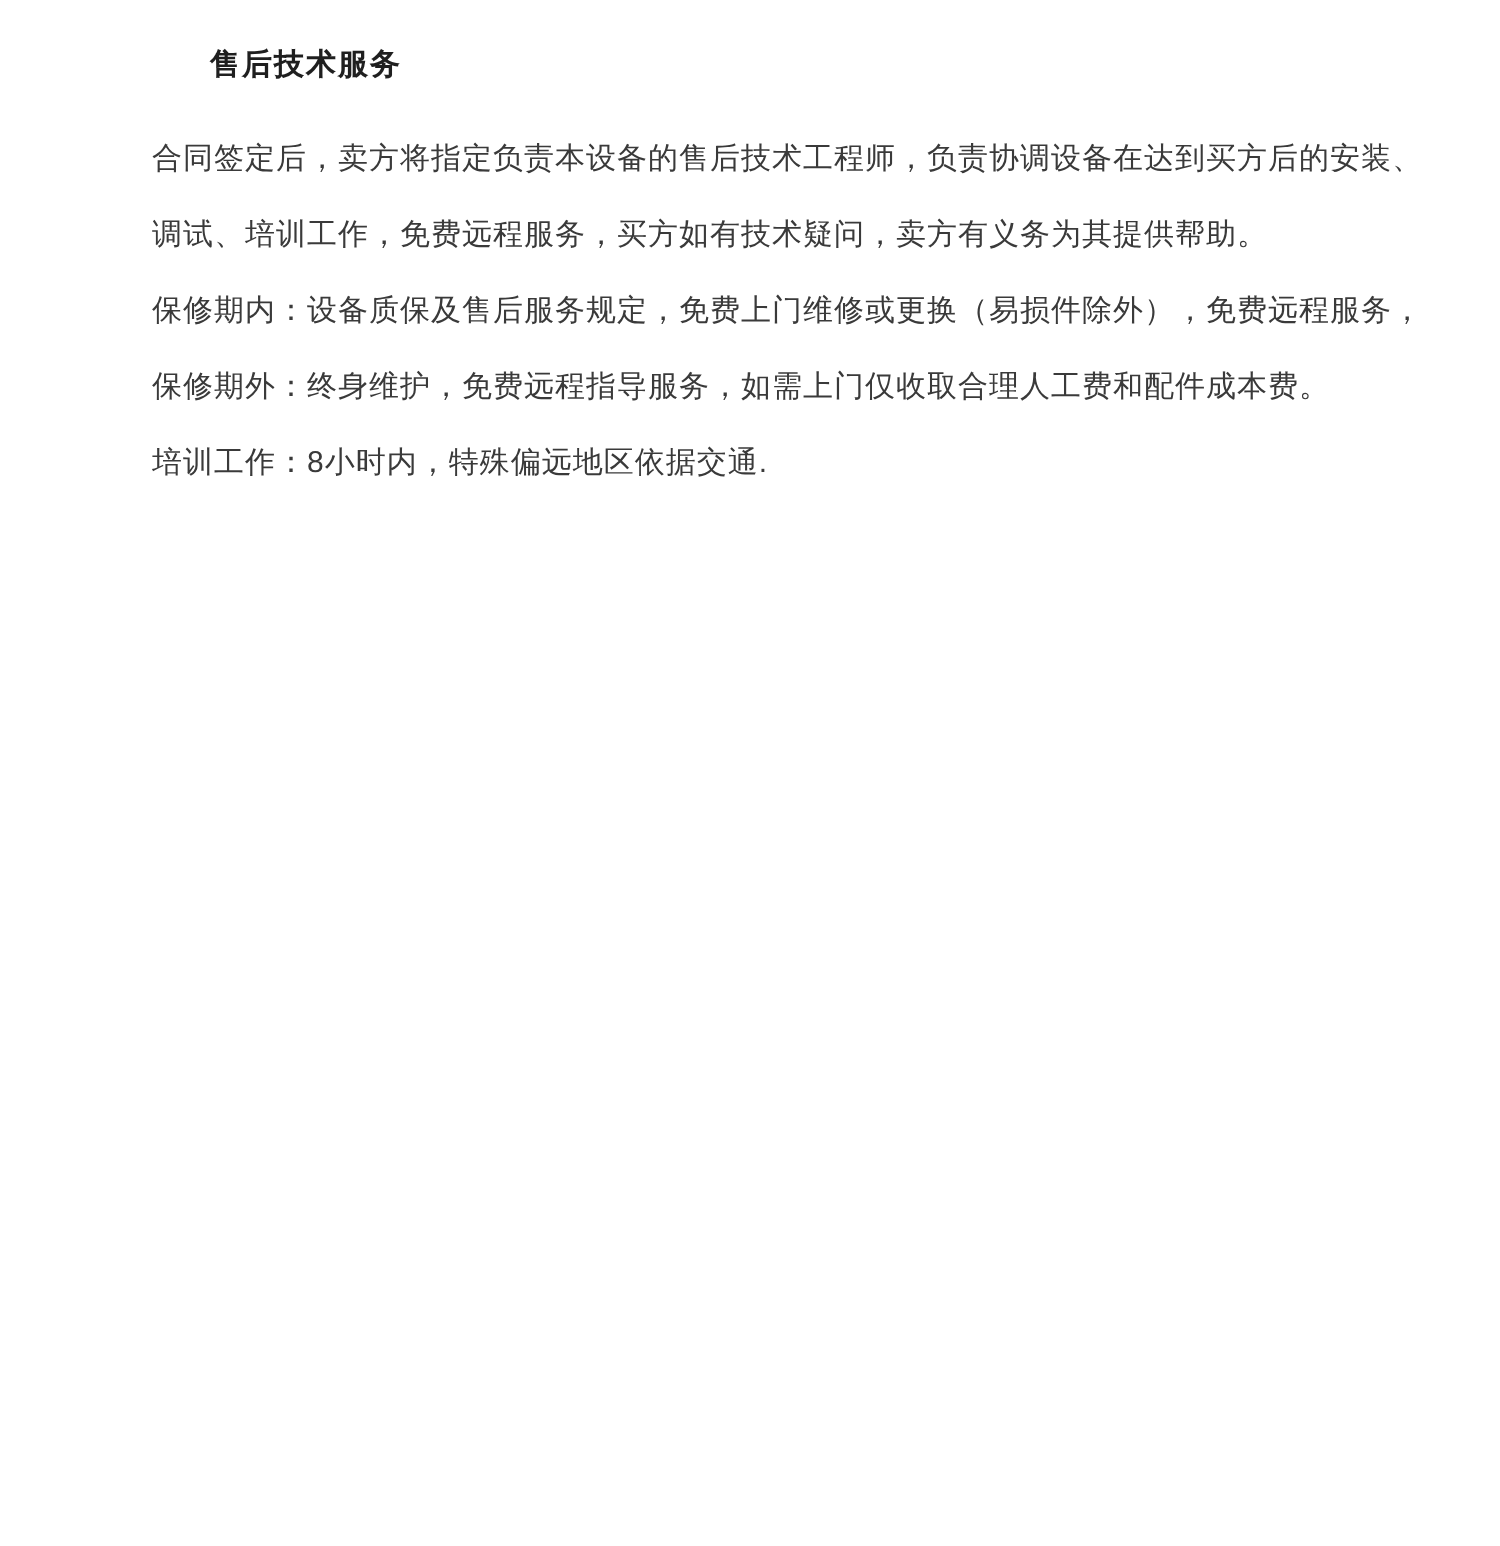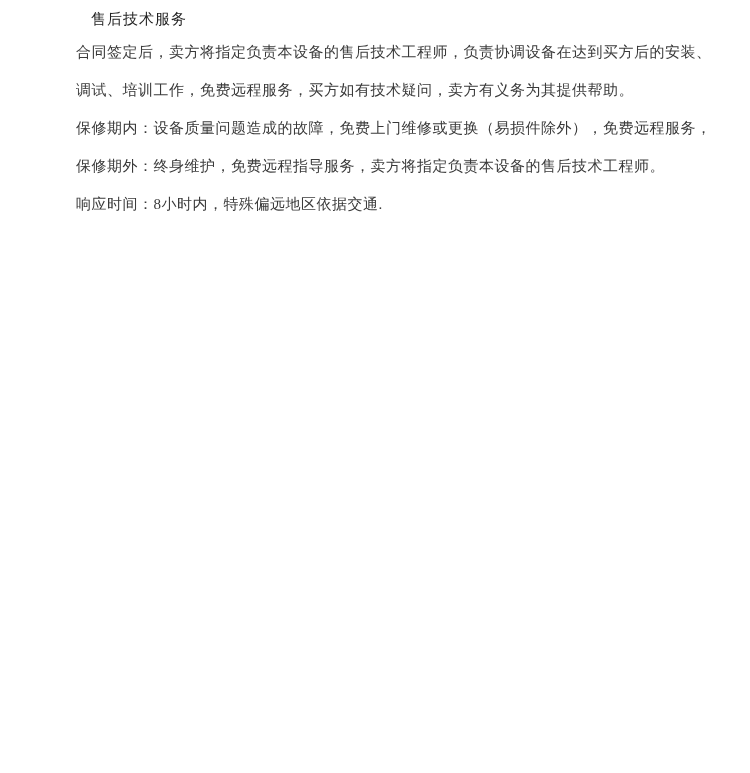--- a/index.html
+++ b/index.html
@@ -13,48 +13,47 @@
     font-family: "Liberation Sans", "DejaVu Sans", sans-serif;
     overflow: hidden;
   }
   .doc-page {
     position: relative;
     width: 750px;
     height: 773px;
     background: #ffffff;
   }
   .doc-title {
-    margin: 3px;
+    margin: 17px;
     padding: 5px 0 0 88px;
     font-size: 15px;
-    font-weight: normal;
+    font-weight: bold;
     color: #1f1f1f;
     line-height: 22px;
     letter-spacing: 1px;
   }
   .doc-body {
     margin-top: 1px;
     padding-left: 76px;
     padding-right: 55px;
-    font-family: Liberation Serif, serif;
   }
   .text-line {
     font-size: 15px;
     color: #3a3a3a;
     line-height: 38px;
     height: 38px;
     white-space: nowrap;
     letter-spacing: 0.5px;
   }
 </style>
 </head>
 <body>
 
 <div class="doc-page">
   <h1 class="doc-title">售后技术服务</h1>
   <div class="doc-body">
       <div class="text-line">合同签定后，卖方将指定负责本设备的售后技术工程师，负责协调设备在达到买方后的安装、</div>
       <div class="text-line">调试、培训工作，免费远程服务，买方如有技术疑问，卖方有义务为其提供帮助。</div>
-      <div class="text-line">保修期内：设备质量问题造成的故障，免费上门维修或更换（易损件除外），免费远程服务，</div>
-      <div class="text-line">保修期外：终身维护，免费远程指导服务，卖方将指定负责本设备的售后技术工程师。</div>
-      <div class="text-line">响应时间：8小时内，特殊偏远地区依据交通.</div>
+      <div class="text-line">保修期内：设备质保及售后服务规定，免费上门维修或更换（易损件除外），免费远程服务，</div>
+      <div class="text-line">保修期外：终身维护，免费远程指导服务，如需上门仅收取合理人工费和配件成本费。</div>
+      <div class="text-line">培训工作：8小时内，特殊偏远地区依据交通.</div>
     </div>
 </div>
 
 </body></html>

